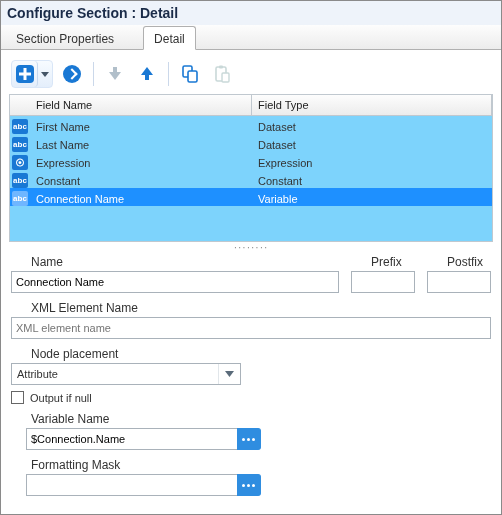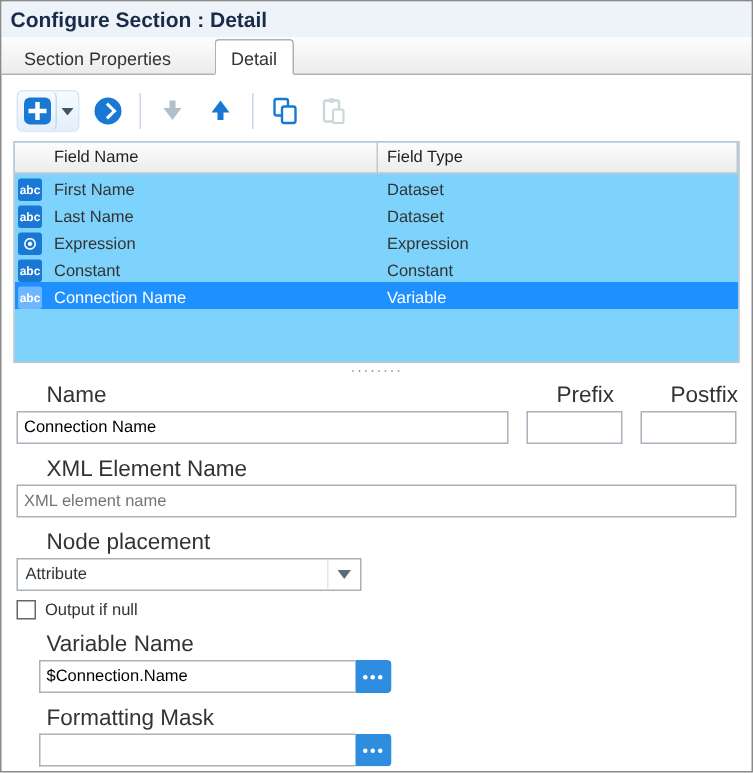--- a/index.html
+++ b/index.html
@@ -99,21 +99,21 @@
     letter-spacing:1px;
     cursor: row-resize;
     user-select:none;
     font-size:10px;
     line-height:7px;
     margin: 2px 0 4px;
   }
   .form { padding: 0 2px; }
   .row { display:flex; gap: 12px; margin-bottom: 8px; align-items:flex-end; }
   .field { display:flex; flex-direction:column; }
-  .label { color:#333; margin-bottom:2px; font-size:15px;padding-left:20px; }
+  .label { color:#333; margin-bottom:2px; font-size:12px;padding-left:20px; }
   input[type=text] {
     border: 1px solid #a9b2ba;
     padding: 3px 4px;
     font-family: inherit;
     font-size: 11px;
     background:#fff;
     height: 22px;
   }
   input[readonly] { color:#7a7a7a; background:#fff; }
   .select {

